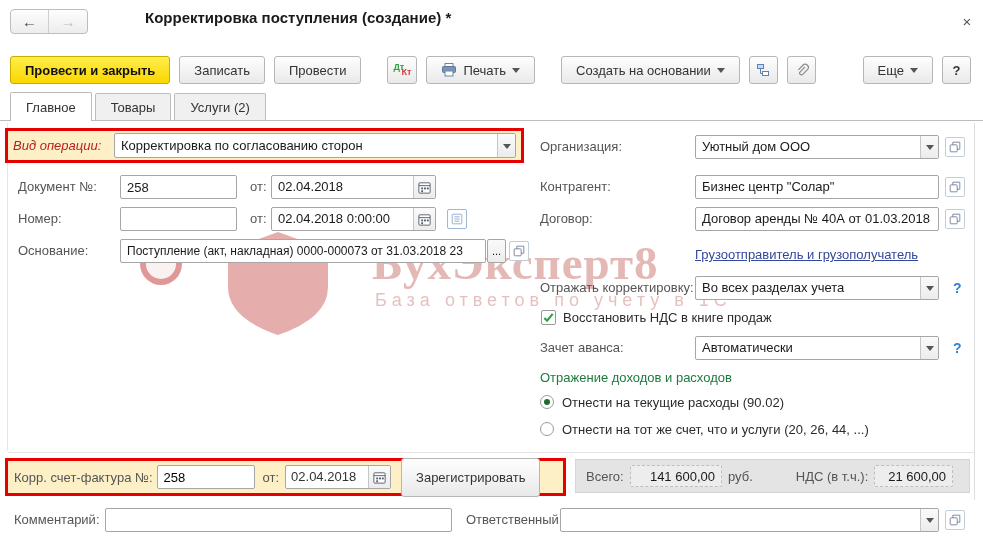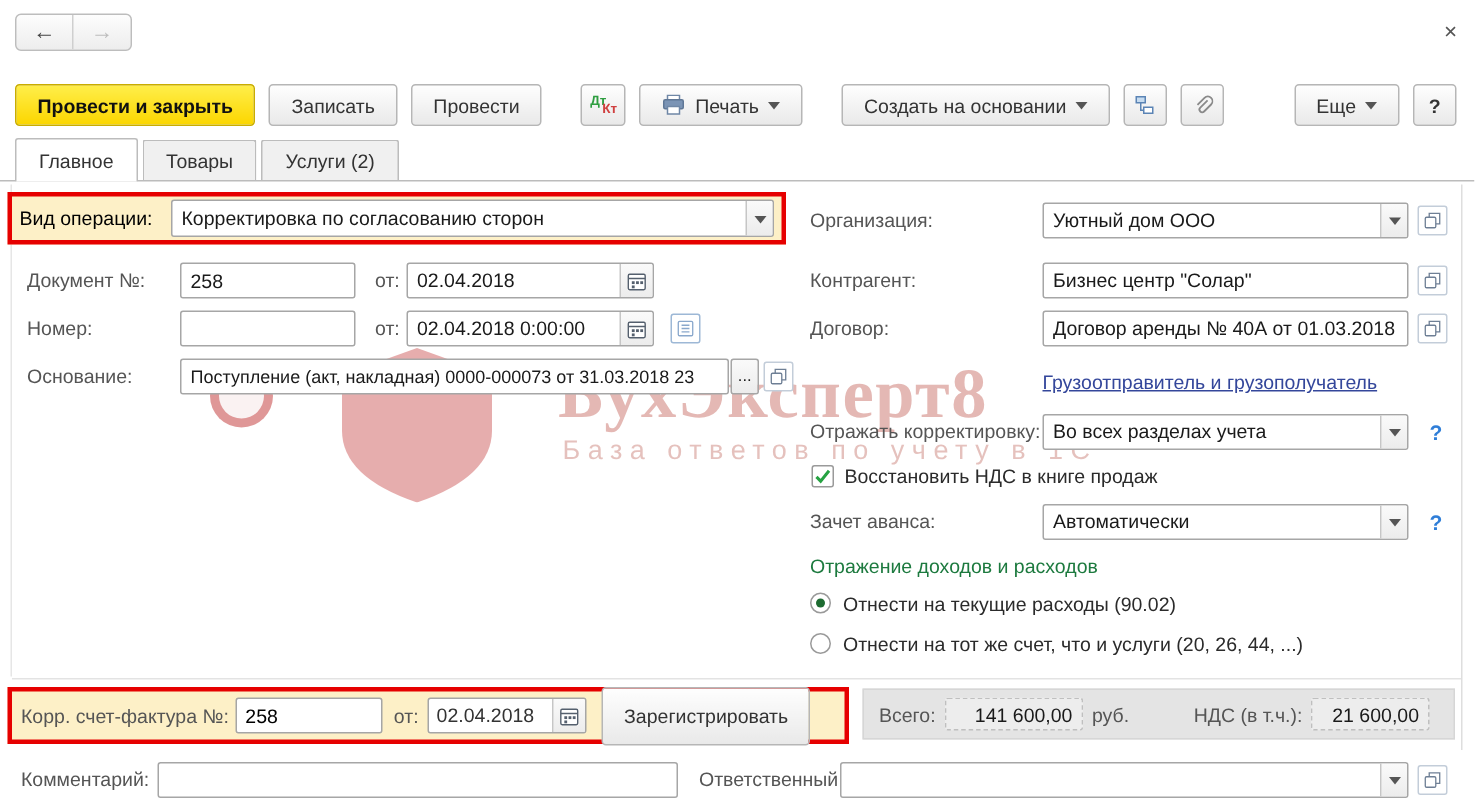--- a/index.html
+++ b/index.html
@@ -49,21 +49,21 @@
          border:1px solid #bcbcbc; border-bottom:none; border-radius:2px 2px 0 0; background:#f0f0f0; color:#333; cursor:pointer; }
   .tab.active { background:#fff; height:29px; margin-bottom:-1px; }
 
   
   .v-edge-l { position:absolute; left:7px; top:123px; height:328px; border-left:1px solid #e6e6e6; }
   .v-edge-r { position:absolute; left:974px; top:123px; height:377px; border-left:1px solid #dedede; }
   .h-sep { position:absolute; left:8px; top:452px; width:966px; border-top:1px solid #e3e3e3; }
 
   .red-box { position:absolute; border:3px solid #e60000; background:#fdf0c7; display:flex; align-items:center; }
   .op-box { left:5px; top:128px; width:519px; height:35px; padding:0 5px; }
-  .op-box .oplbl { width:101px; color:#000000; flex:none; }
+  .op-box .oplbl { width:101px; color:#b91c1c; flex:none;font-style:italic; }
   .op-box .field2 { position:relative; flex:1; display:flex; height:25px; background:#fff; border:1px solid #a6a6a6; border-radius:2px; overflow:hidden; }
   .op-box .field2 .val { flex:1; padding:0 6px; line-height:23px; white-space:nowrap; overflow:hidden; color:#1a1a1a; }
 
   .link { position:absolute; color:#34479b; text-decoration:underline; cursor:pointer; }
   .green-hdr { position:absolute; color:#1d7a3f; }
 
   .checkbox { position:absolute; width:15px; height:15px; border:1px solid #9a9a9a; border-radius:2px; background:#fff; display:flex; align-items:center; justify-content:center; cursor:pointer; }
   .radio { position:absolute; width:14px; height:14px; border:1px solid #9a9a9a; border-radius:50%; background:#fff; display:flex; align-items:center; justify-content:center; cursor:pointer; }
   .radio .dot { width:6px; height:6px; border-radius:50%; background:#1d6b31; }
   .opt-lbl { position:absolute; color:#2b2b2b; line-height:16px; }
@@ -102,20 +102,21 @@
   <div class="wm wm-sub">База ответов по учету в 1С</div>
 
   <div class="nav-group">
     <div class="nav-btn back">
         <span>←</span>
       </div>
     <div class="nav-btn fwd">
         <span>→</span>
       </div>
   </div>
+  <div class="title">Корректировка поступления (создание) *</div>
   <div class="close-x">
       <span>×</span>
     </div>
 
   <div class="toolbar">
     <button class="btn btn-primary">Провести и закрыть</button>
     <button class="btn ml9">Записать</button>
     <button class="btn ml9">Провести</button>
     <button class="btn icon-btn ml26 dtkt">
       <span class="dt">Дт</span>

